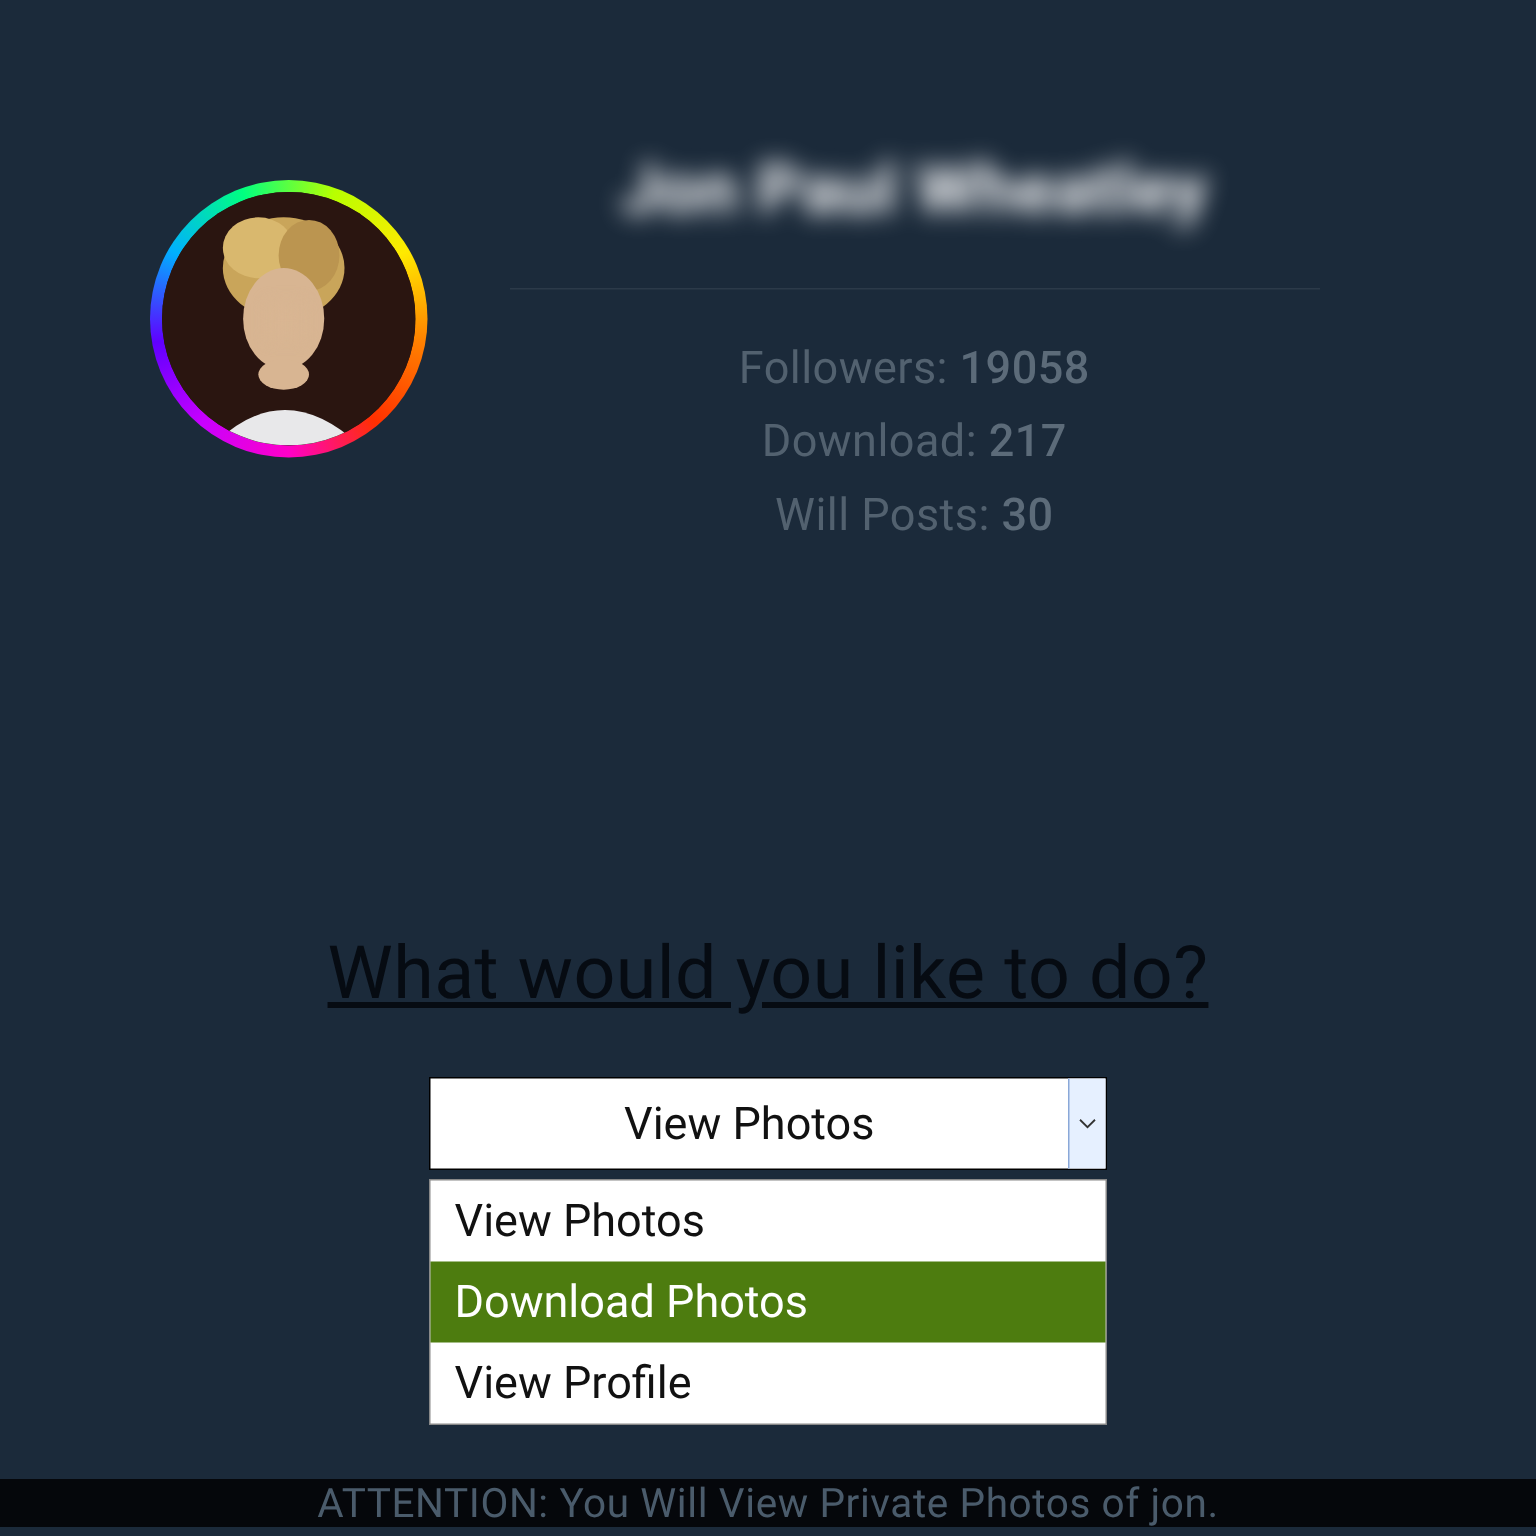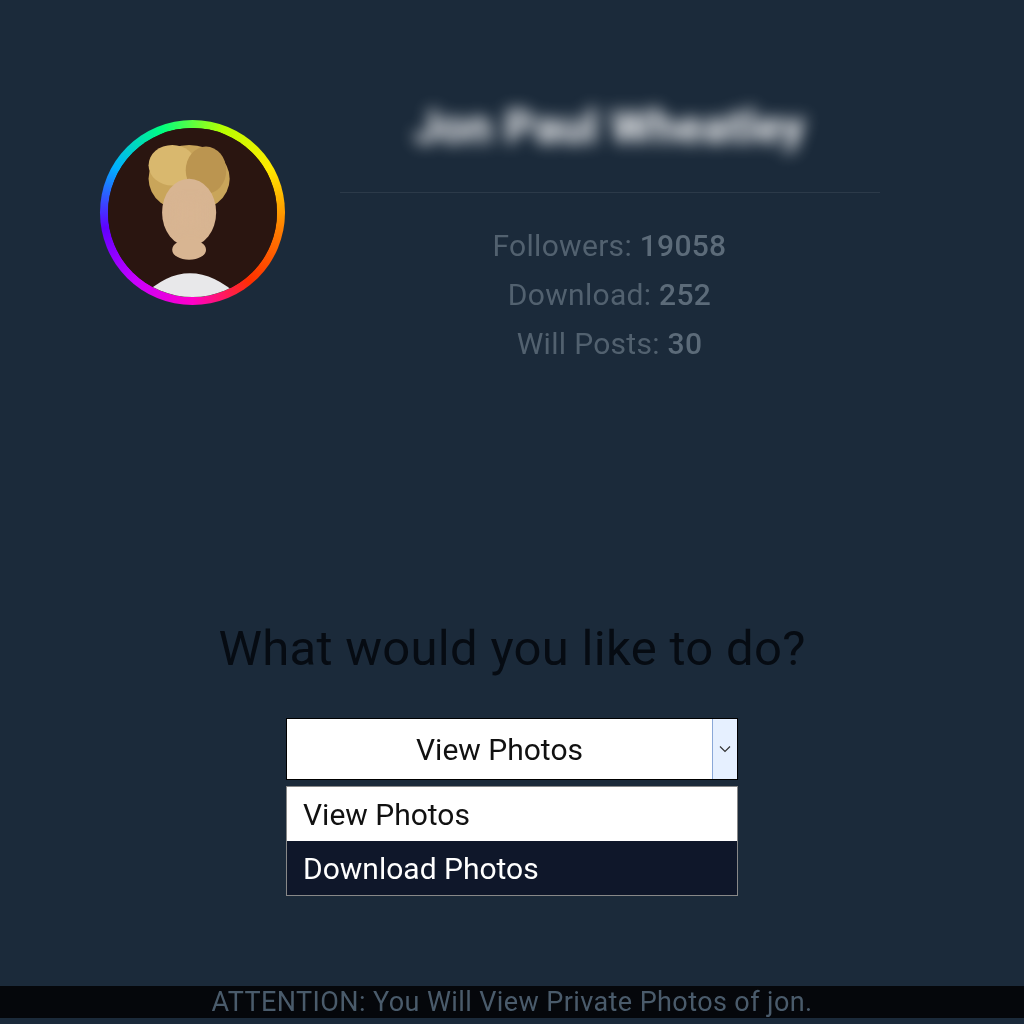--- a/index.html
+++ b/index.html
@@ -77,20 +77,21 @@
 
   .question {
     color: #060b12;
     font-size: 49px;
     text-align: center;
     width: 100%;
     position: absolute;
     top: 620px;
     left: 0;
     letter-spacing: 0.3px;
+    text-decoration: underline;
   }
 
   .select-block {
     position: absolute;
     top: 718px;
     left: 50%;
     transform: translateX(-50%);
     width: 452px;
   }
 
@@ -126,21 +127,21 @@
   }
   .option {
     height: 54px;
     display: flex;
     align-items: center;
     padding: 0 16px;
     font-size: 30px;
     color: #111;
   }
   .option.highlight {
-    background: #0f172a;
+    background: #4d7c0f;
     color: #fff;
     text-align: right;
   }
 
   .attention {
     position: absolute;
     top: 986px;
     left: 0;
     width: 100%;
     text-align: center;
@@ -171,21 +172,21 @@
 
   <div class="info-col">
     <div class="profile-name">Jon Paul Wheatley</div>
     <div class="divider"></div>
     <div class="stat-line">
       <span>Followers:</span>
       <span class="val">19058</span>
     </div>
     <div class="stat-line">
       <span>Download:</span>
-      <span class="val">252</span>
+      <span class="val">217</span>
     </div>
     <div class="stat-line">
       <span>Will Posts:</span>
       <span class="val">30</span>
     </div>
   </div>
 </div>
 
 <div class="question">What would you like to do?</div>
 
@@ -194,16 +195,17 @@
     <span class="label-text">View Photos</span>
     <span class="select-chevron">
       <svg viewBox="0 0 12 8">
           <path d="M1 1.5 L6 6.5 L11 1.5" stroke="#333" stroke-width="1.2" fill="none"></path>
         </svg>
     </span>
   </div>
   <div class="options-list">
     <div class="option">View Photos</div>
     <div class="option highlight">Download Photos</div>
+    <div class="option">View Profile</div>
   </div>
 </div>
 
 <div class="attention">ATTENTION: You Will View Private Photos of jon.</div>
 
 </body></html>

